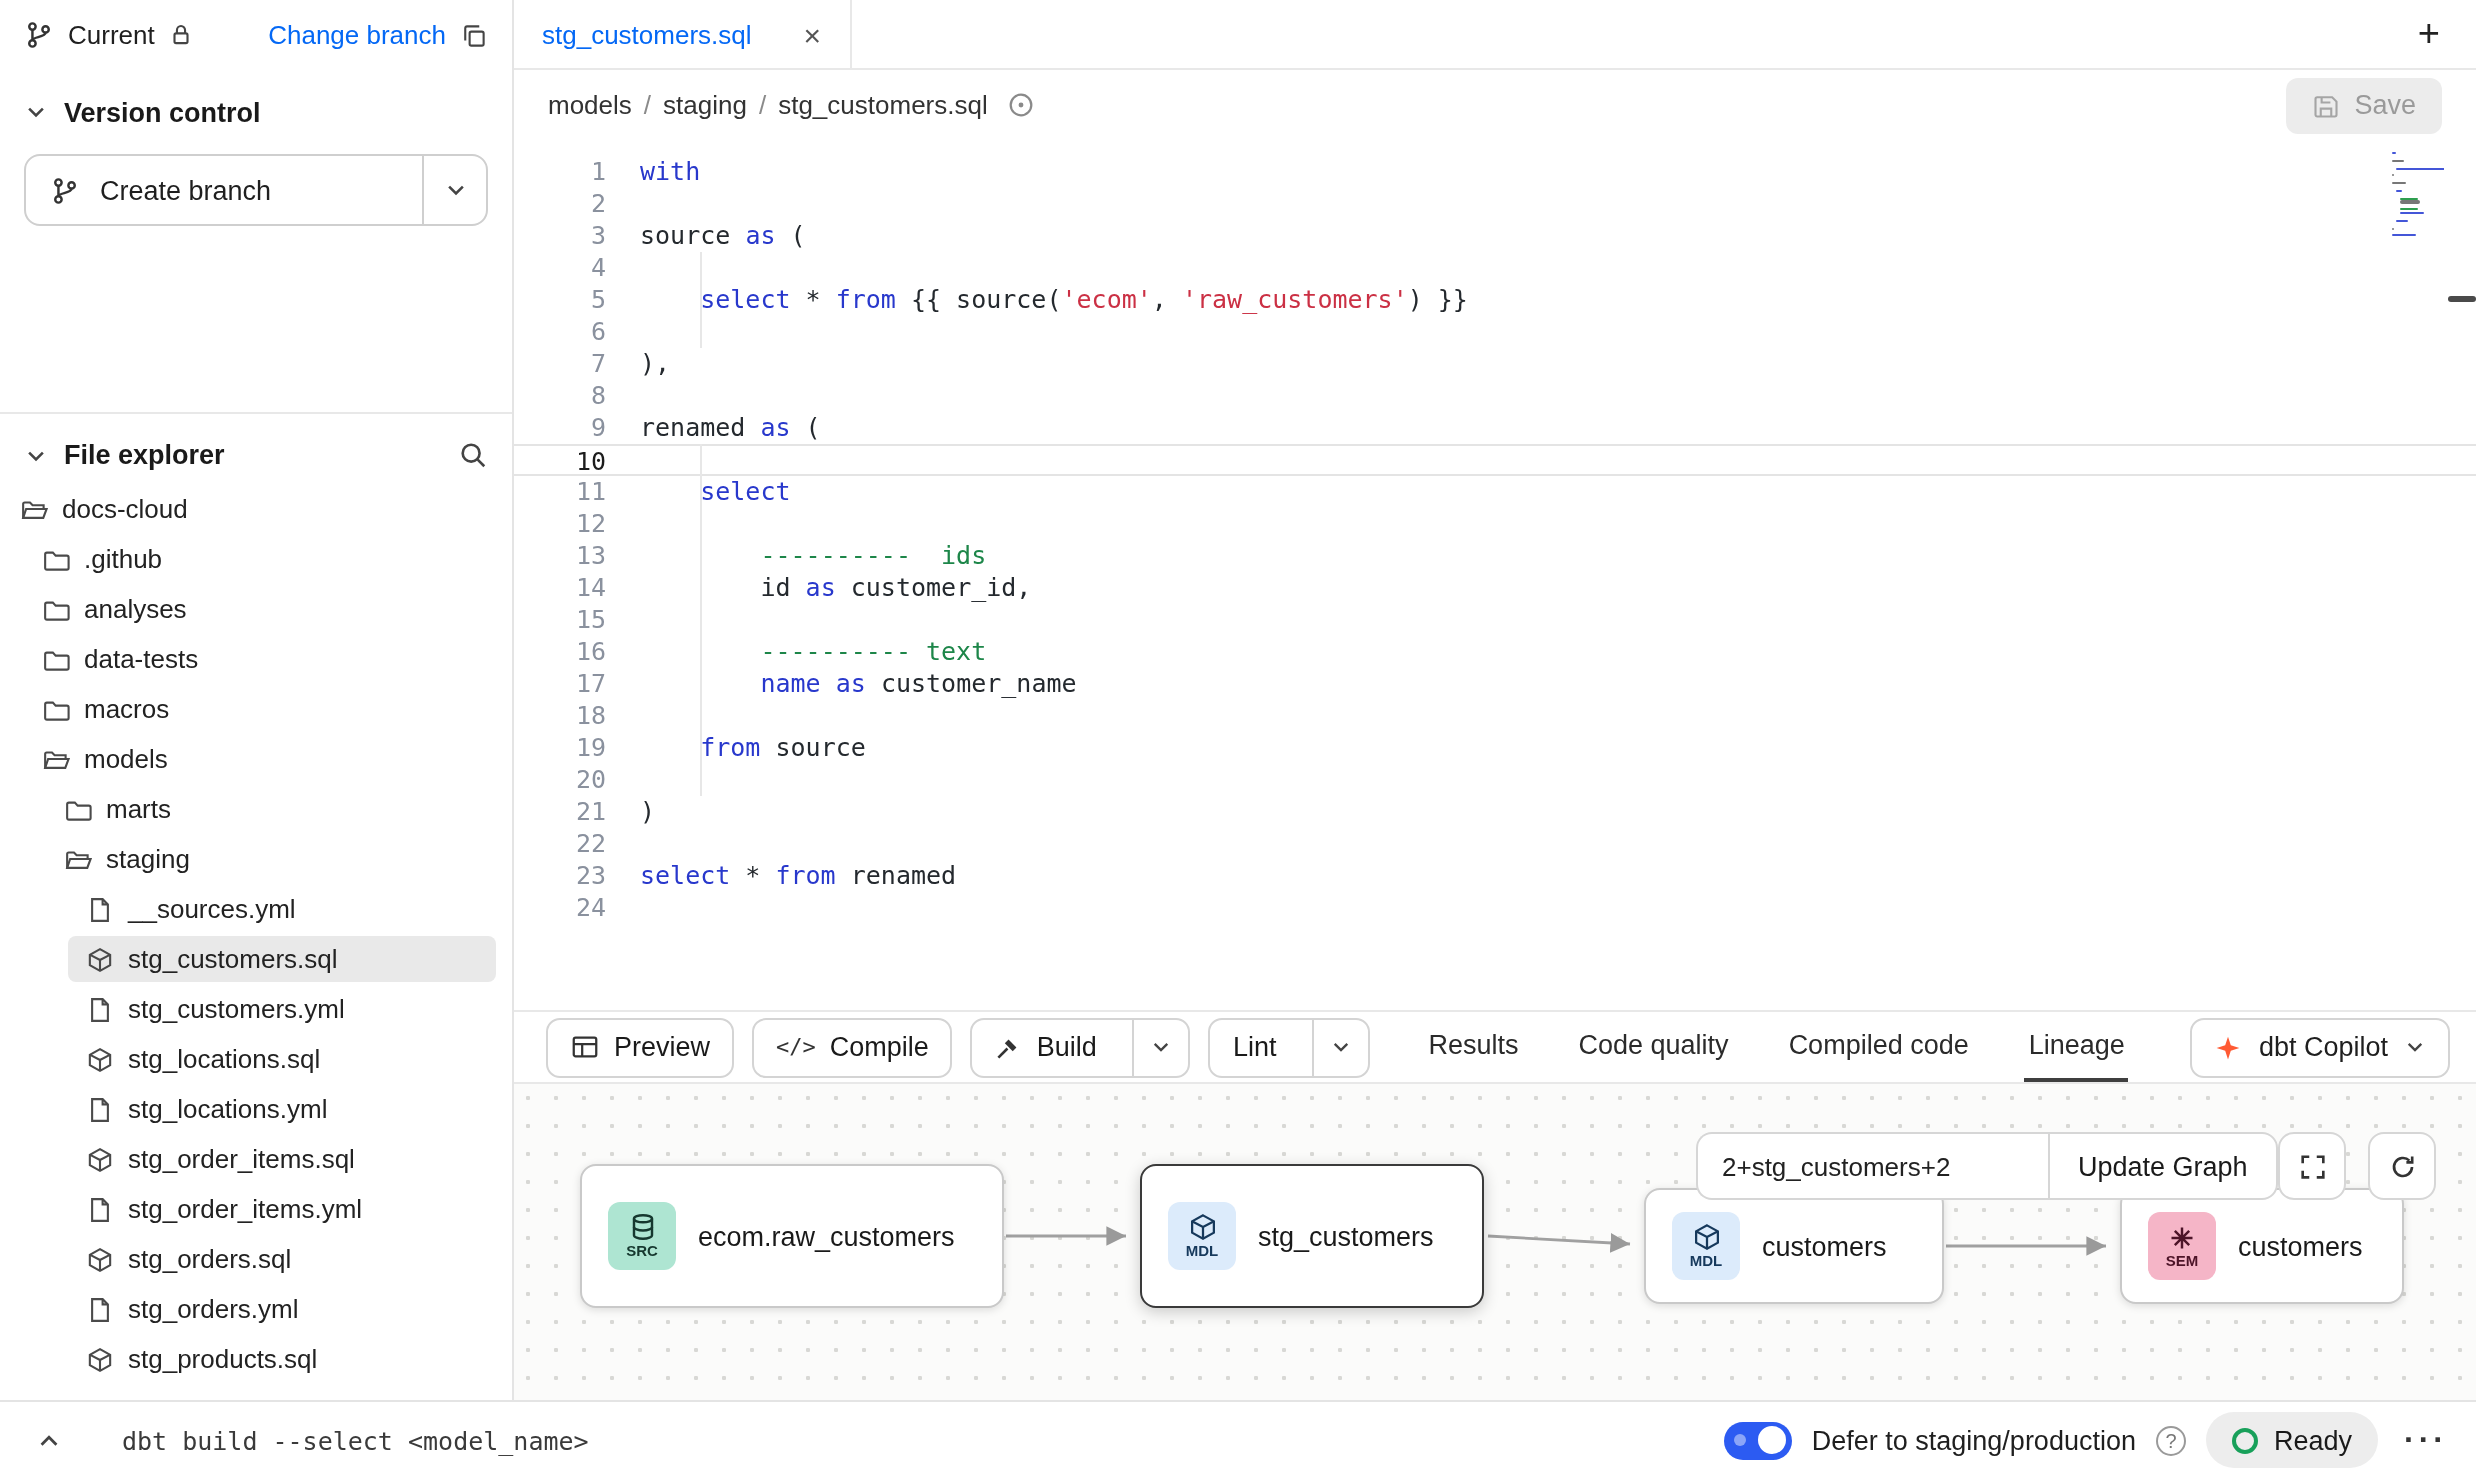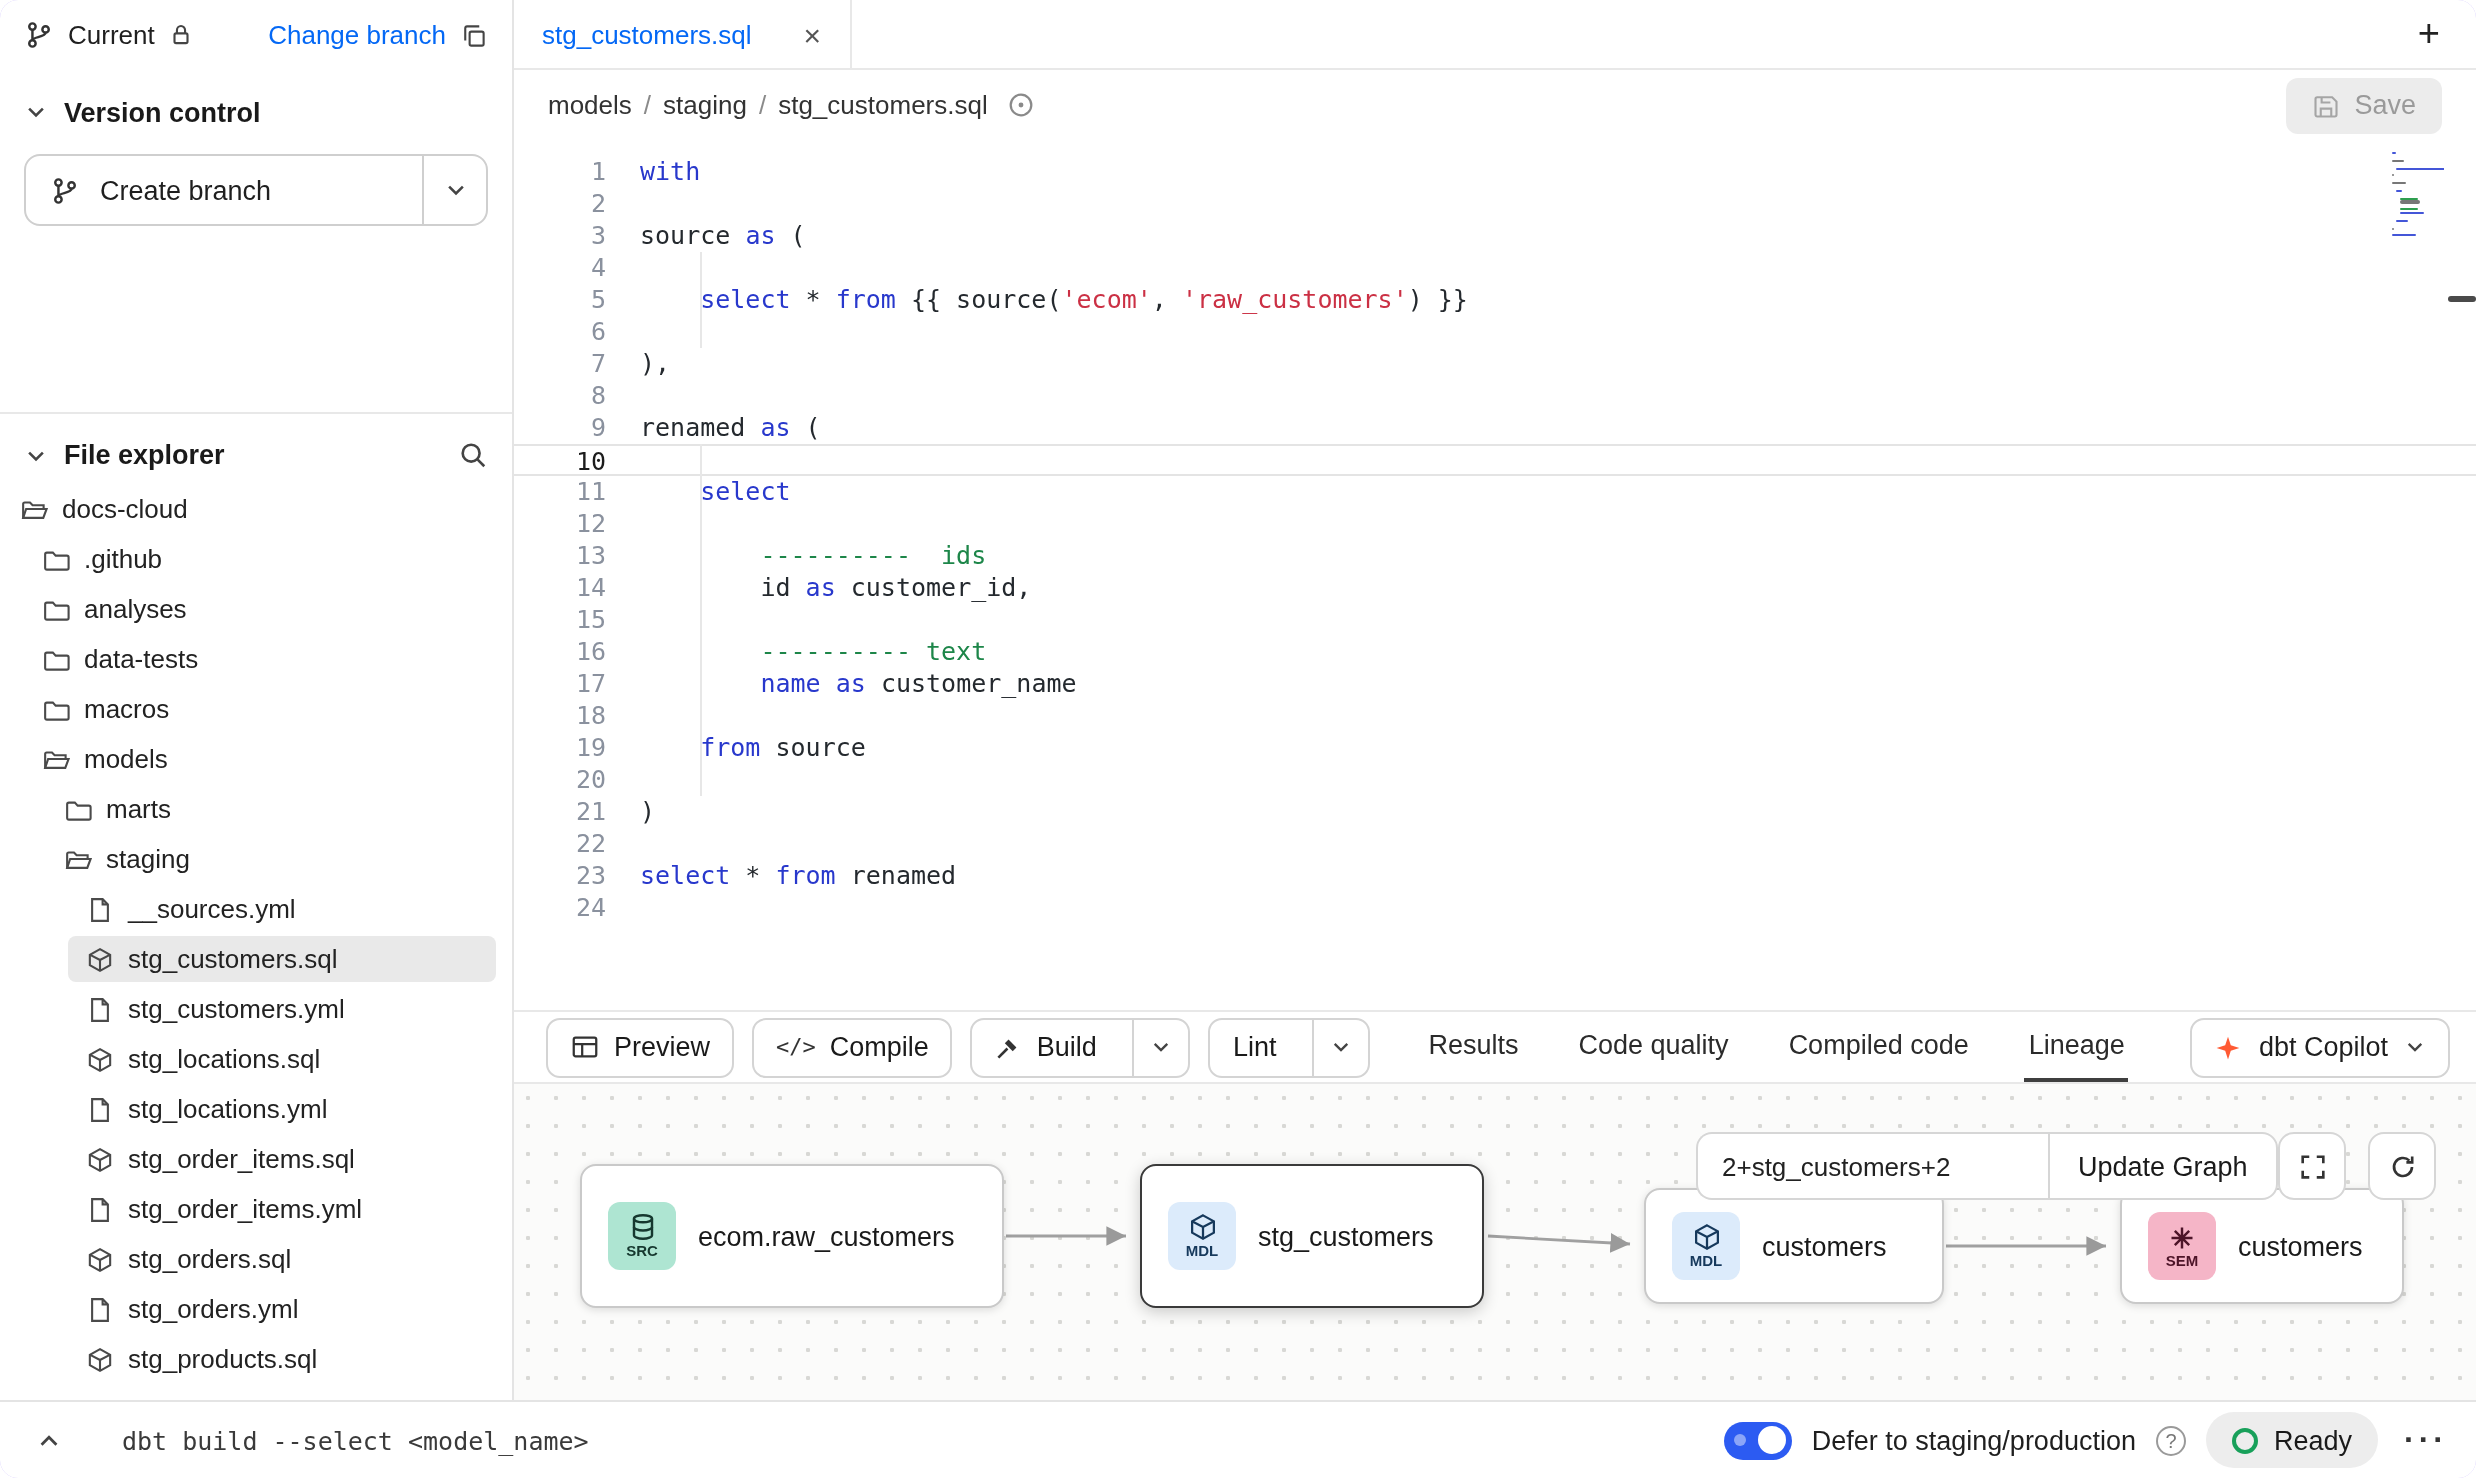--- a/index.html
+++ b/index.html
@@ -1,18 +1,18 @@
 <!DOCTYPE html>
 <html><head>
 <meta charset="utf-8">
 <style>
   *{margin:0;padding:0;box-sizing:border-box;}
   html,body{margin:0;background:#fff;}
   body{font-family:"Liberation Sans",sans-serif;color:#1f1f1f;}
-  .viewport{width:2476px;height:1478px;overflow:hidden;position:relative;background:#c4b5fd;border-radius:18px;}
+  .viewport{width:2476px;height:1478px;overflow:hidden;position:relative;background:#c4b5fd;}
   .app{width:1238px;height:739px;transform:scale(2);transform-origin:0 0;position:relative;background:#fff;}
 
   
   .sidebar{position:absolute;left:0;top:0;bottom:39px;width:257px;border-right:1px solid #e4e4e4;background:#fff;overflow:hidden;}
   .branch-bar{height:35px;display:flex;align-items:center;padding:0 12px;gap:7px;font-size:13px;}
   .branch-bar .link{color:#0468f5;text-decoration:none;margin-left:auto;cursor:pointer;}
   .icon{display:inline-flex;align-items:center;justify-content:center;flex:none;}
   .section-header{display:flex;align-items:center;gap:8px;font-size:13.5px;font-weight:700;padding:0 12px;height:30px;margin-top:6px;color:#1a1a1a;}
   .create-branch{margin:6px 12px 0;height:36px;border:1px solid #cfcfcf;border-radius:8px;display:flex;align-items:stretch;font-size:13.5px;background:#fff;cursor:pointer;}
   .cb-main{flex:1;display:flex;align-items:center;gap:10px;padding:0 12px;}

